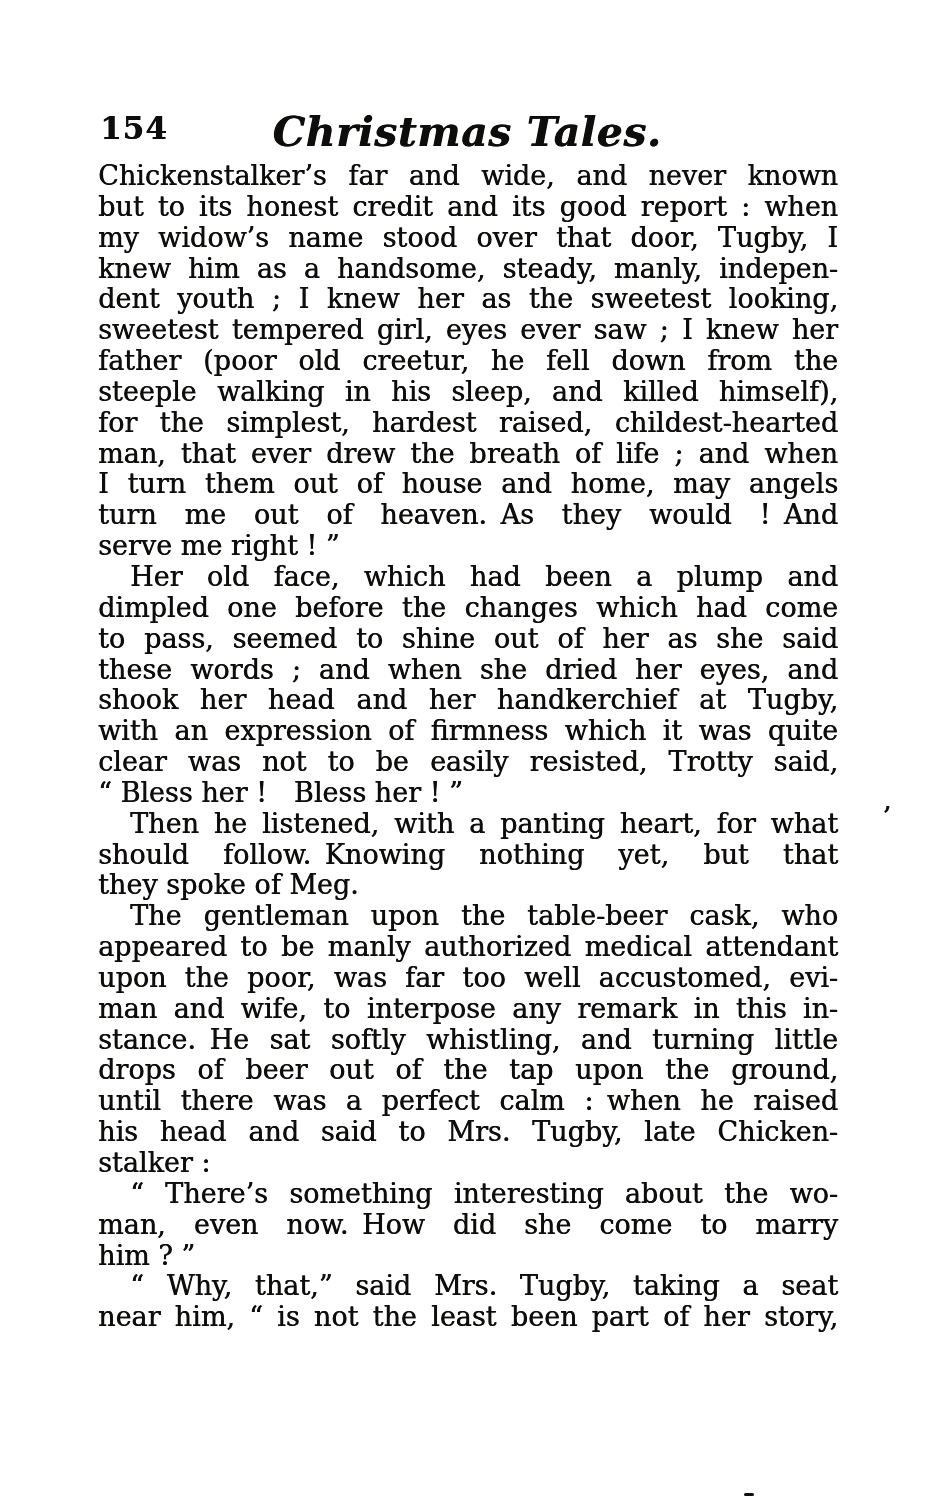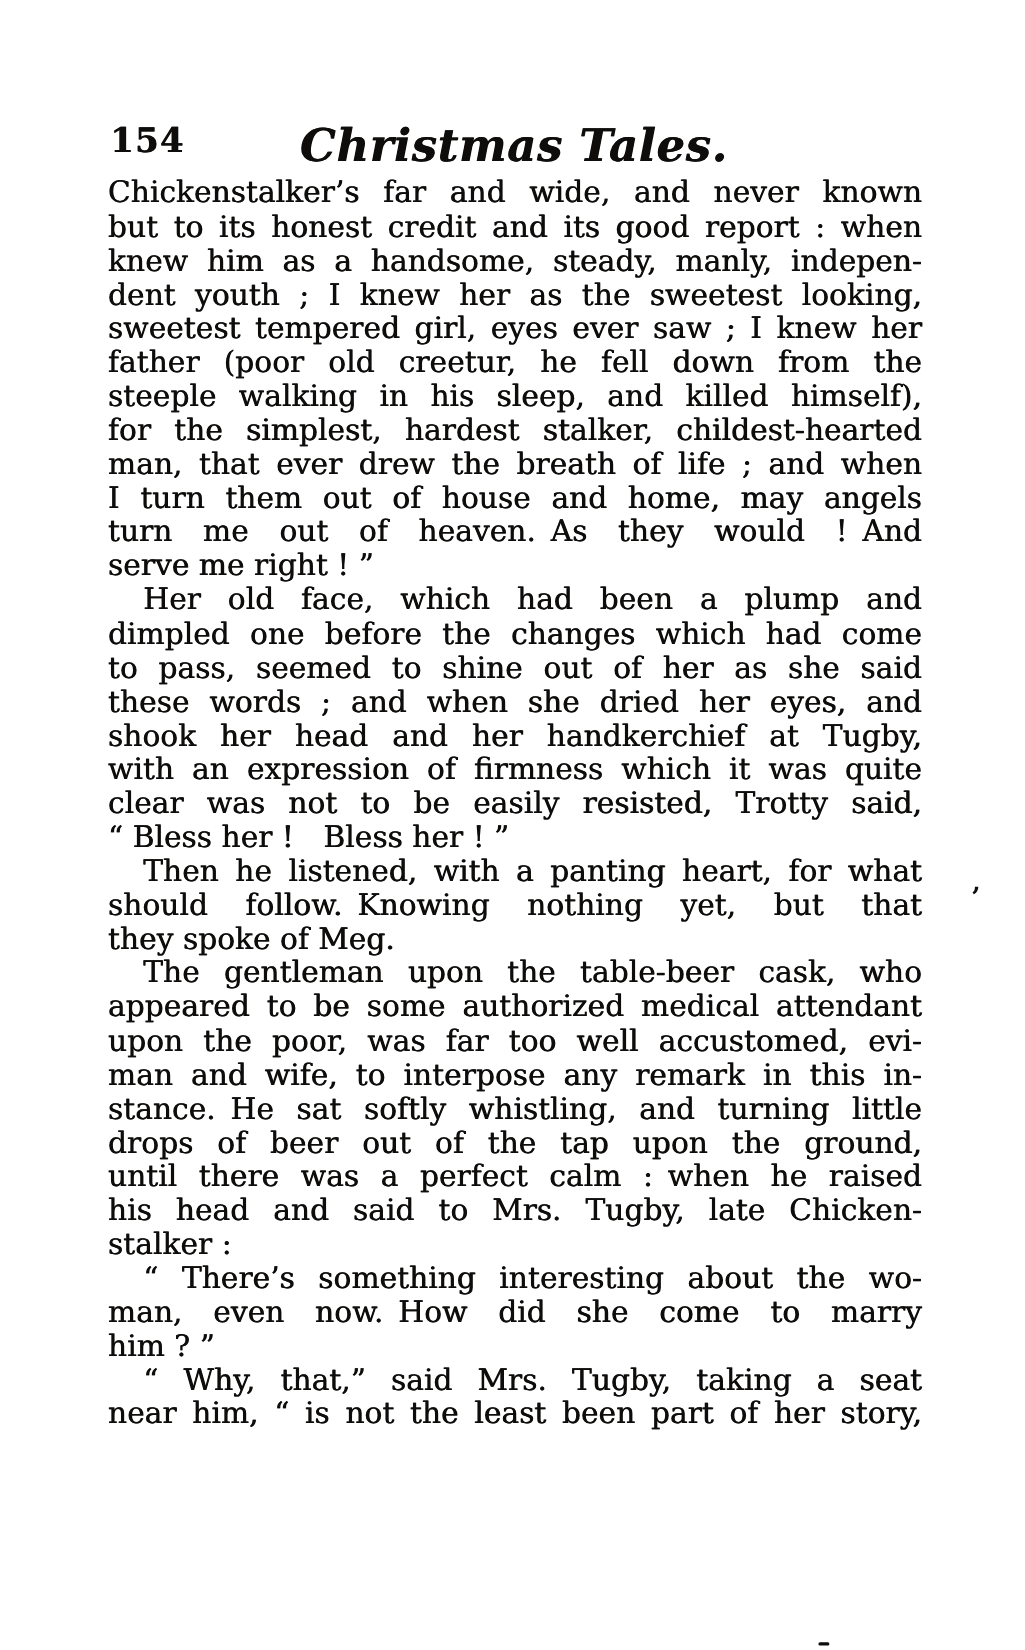--- a/index.html
+++ b/index.html
@@ -78,43 +78,44 @@
 <body>
 
 <div class="page">
   <div class="header">
     <span class="pagenum">154</span>
     <span class="running-title">Christmas Tales.</span>
   </div>
   <div class="text-block">
       <div class="line">Chickenstalker’s far and wide, and never known</div>
       <div class="line">but to its honest credit and its good report : when</div>
+      <div class="line">my widow’s name stood over that door, Tugby, I</div>
       <div class="line">knew him as a handsome, steady, manly, indepen-</div>
       <div class="line">dent youth ; I knew her as the sweetest looking,</div>
       <div class="line">sweetest tempered girl, eyes ever saw ; I knew her</div>
       <div class="line">father (poor old creetur, he fell down from the</div>
       <div class="line">steeple walking in his sleep, and killed himself),</div>
-      <div class="line">for the simplest, hardest stalker, childest-hearted</div>
+      <div class="line">for the simplest, hardest raised, childest-hearted</div>
       <div class="line">man, that ever drew the breath of life ; and when</div>
       <div class="line">I turn them out of house and home, may angels</div>
       <div class="line">turn me out of heaven. As they would ! And</div>
       <div class="line end">serve me right ! ”</div>
       <div class="line ind">Her old face, which had been a plump and</div>
       <div class="line">dimpled one before the changes which had come</div>
       <div class="line">to pass, seemed to shine out of her as she said</div>
       <div class="line">these words ; and when she dried her eyes, and</div>
       <div class="line">shook her head and her handkerchief at Tugby,</div>
       <div class="line">with an expression of firmness which it was quite</div>
       <div class="line">clear was not to be easily resisted, Trotty said,</div>
       <div class="line end">“ Bless her ! Bless her ! ”</div>
       <div class="line ind">Then he listened, with a panting heart, for what</div>
       <div class="line">should follow. Knowing nothing yet, but that</div>
       <div class="line end">they spoke of Meg.</div>
       <div class="line ind">The gentleman upon the table-beer cask, who</div>
-      <div class="line">appeared to be some authorized medical attendant</div>
+      <div class="line">appeared to be manly authorized medical attendant</div>
       <div class="line">upon the poor, was far too well accustomed, evi-</div>
       <div class="line">man and wife, to interpose any remark in this in-</div>
       <div class="line">stance. He sat softly whistling, and turning little</div>
       <div class="line">drops of beer out of the tap upon the ground,</div>
       <div class="line">until there was a perfect calm : when he raised</div>
       <div class="line">his head and said to Mrs. Tugby, late Chicken-</div>
       <div class="line end">stalker :</div>
       <div class="line ind">“ There’s something interesting about the wo-</div>
       <div class="line">man, even now. How did she come to marry</div>
       <div class="line end">him ? ”</div>

